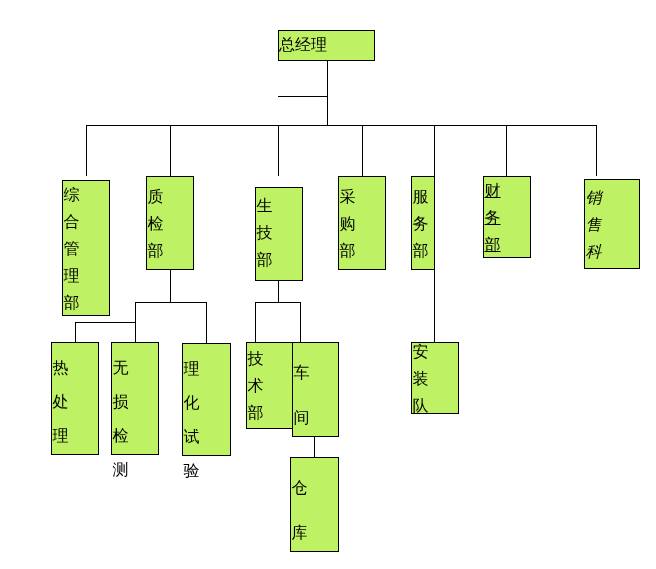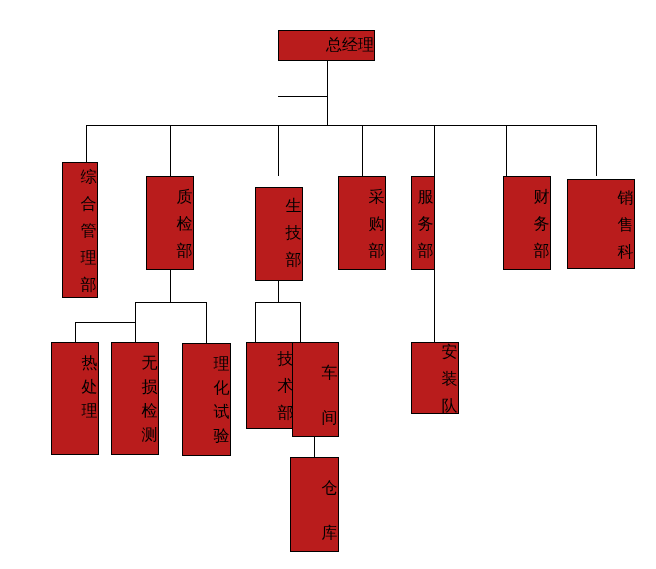--- a/index.html
+++ b/index.html
@@ -18,44 +18,44 @@
     height: 569px;
     background: var(--bg);
     font-family: "Liberation Serif", serif;
     color: var(--text);
     overflow: hidden;
   }
   .node {
     position: absolute;
     box-sizing: border-box;
     border: 1px solid var(--line);
-    background: #b91c1c;
+    background: #bef264;
     display: flex;
     align-items: center;
-    justify-content: flex-end;
+    justify-content: flex-start;
     font-size: 16px;
     color: var(--text);
   }
   .node span {
     display: block;
     text-align: center;
   }
   
   .node.vtext span {
     width: 17px;
     line-height: 27px;
     word-break: break-all;
   }
   
   .node.tall {
     align-items: flex-start;
     padding-top: 8px;
   }
   .node.tall span {
-    line-height: 24px;
+    line-height: 34px;
   }
   
   .node.sparse span {
     line-height: 45px;
     margin-top: 10px;
   }
   .hline, .vline {
     position: absolute;
     background: var(--line);
   }
@@ -93,39 +93,39 @@
 
   <div class="vline" style="left:434px; top:270px; height:72px;"></div>
 
   <div class="vline" style="left:314px; top:437px; height:20px;"></div>
 
   <div class="node" style="left:278px; top:30px; width:97px; height:31px;">
     <span>总经理</span>
   </div>
 
 
-  <div class="node vtext" style="left:62px; top:162px; width:36px; height:136px;">
+  <div class="node vtext" style="left:62px; top:180px; width:48px; height:136px;">
     <span>综合管理部</span>
   </div>
   <div class="node vtext" style="left:146px; top:176px; width:48px; height:94px;">
     <span>质检部</span>
   </div>
   <div class="node vtext" style="left:255px; top:187px; width:48px; height:94px;font-family:Liberation Mono, monospace;">
     <span>生技部</span>
   </div>
   <div class="node vtext" style="left:338px; top:176px; width:48px; height:94px;">
     <span>采购部</span>
   </div>
   <div class="node vtext" style="left:411px; top:176px; width:24px; height:94px;">
     <span>服务部</span>
   </div>
-  <div class="node vtext" style="left:503px; top:176px; width:48px; height:94px;">
+  <div class="node vtext" style="left:483px; top:176px; width:48px; height:82px;text-decoration:underline;">
     <span>财务部</span>
   </div>
-  <div class="node vtext" style="left:567px; top:179px; width:68px; height:90px;">
+  <div class="node vtext" style="left:584px; top:179px; width:56px; height:90px;font-style:italic;">
     <span>销售科</span>
   </div>
 
   <div class="node vtext tall" style="left:51px; top:342px; width:48px; height:113px;">
     <span>热处理</span>
   </div>
   <div class="node vtext tall" style="left:111px; top:342px; width:48px; height:113px;">
     <span>无损检测</span>
   </div>
   <div class="node vtext tall" style="left:170px; top:343px; width:49px; height:113px;margin-left:12px;">

